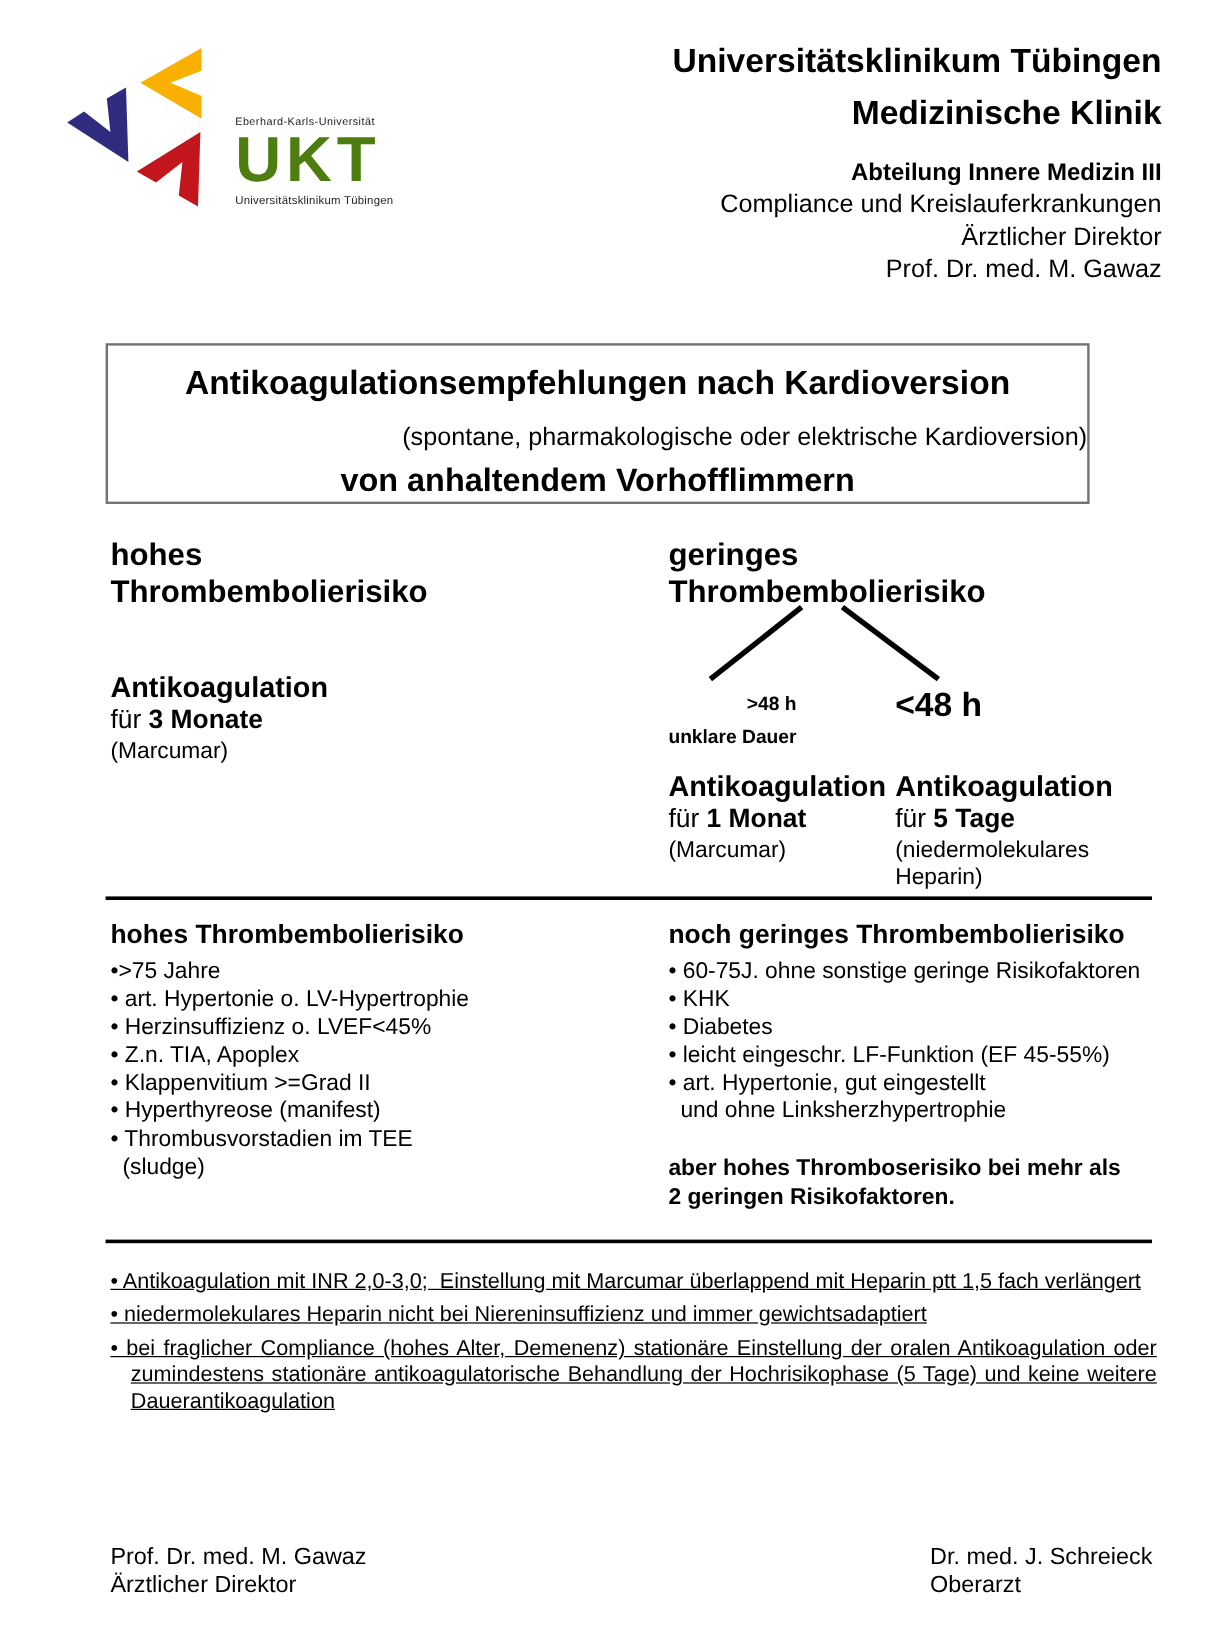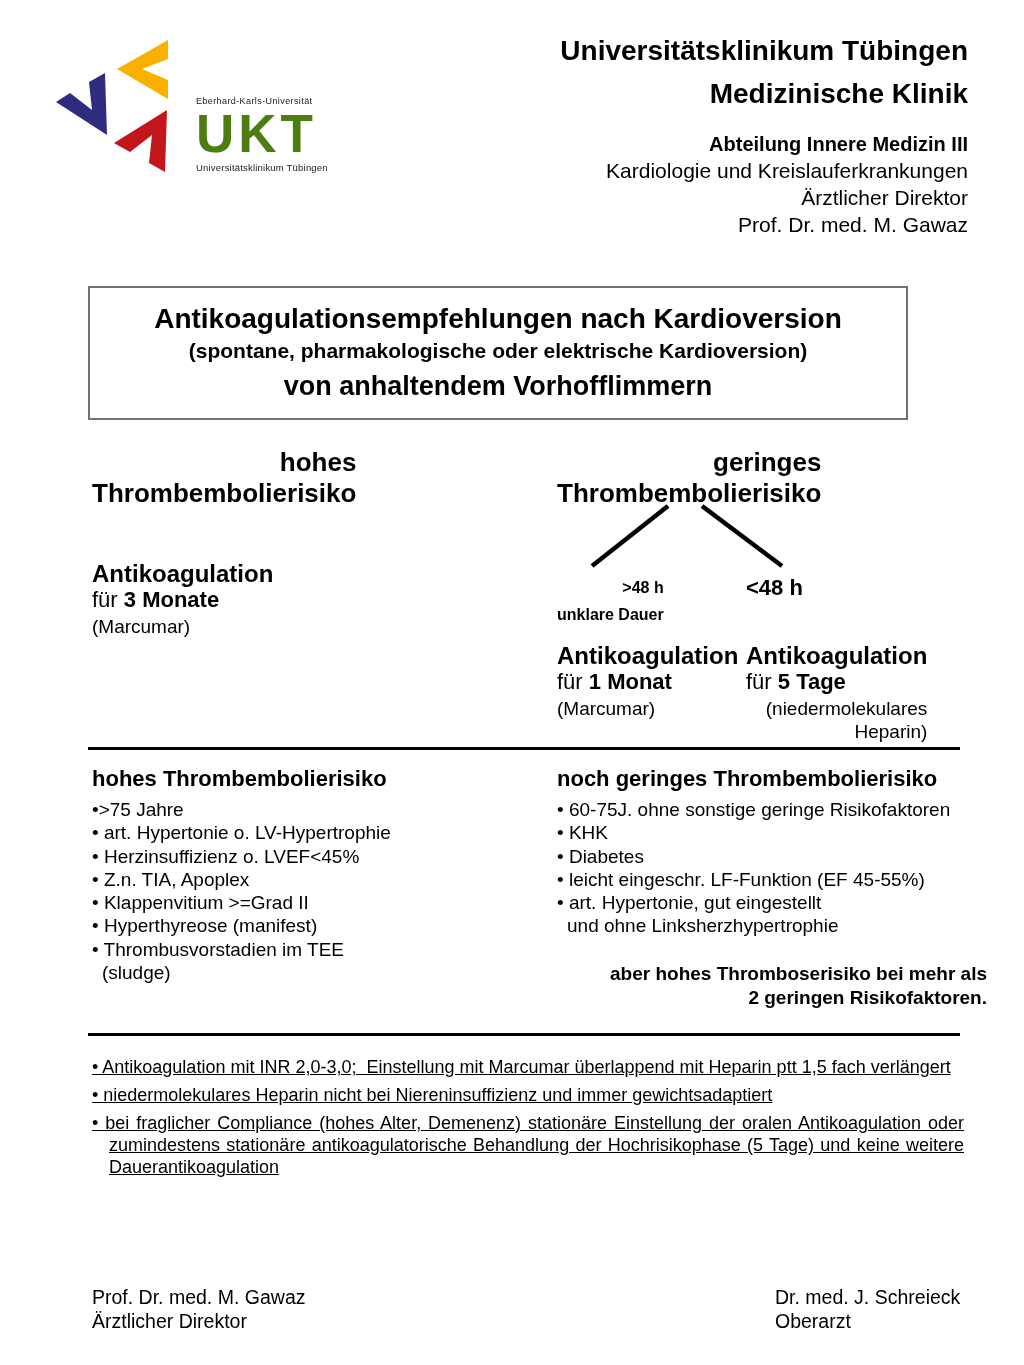--- a/index.html
+++ b/index.html
@@ -3,21 +3,21 @@
 <meta charset="utf-8">
 <style>
   html,body{margin:0;padding:0;}
   body{
     width:1024px;height:1365px;position:relative;background:#ffffff;
     font-family:"Liberation Sans","DejaVu Sans",sans-serif;color:#000;
     overflow:hidden;
   }
   .abs{position:absolute;}
   .nowrap{white-space:nowrap;}
-  .preline{white-space:pre-line;text-align:right;}
+  .preline{white-space:pre-line;}
   .b{font-weight:bold;}
 
   
   .logo-mark{left:55px;top:36px;width:120px;height:138px;}
   .logo-text{left:196px;top:96px;width:140px;}
   .logo-uni{font-size:9px;letter-spacing:.4px;color:#222;}
   .logo-abbr{font-size:53px;font-weight:bold;letter-spacing:4px;line-height:1.0;color:#4d7c0f;margin-top:1px;}
   .logo-clinic{font-size:9.5px;letter-spacing:.2px;color:#222;margin-top:2px;}
 
   
@@ -26,34 +26,34 @@
   .hdr-clinic{margin-top:9px;text-align:right;}
   .hdr-dept{font-size:20px;font-weight:bold;margin-top:20px;line-height:26px;}
   .hdr-sub{font-size:21px;line-height:27px;}
 
   
   .title-box{
     left:88px;top:286px;width:820px;height:134px;box-sizing:border-box;
     border:2px solid #737373;text-align:center;padding-top:15px;
   }
   .tb1{font-size:28px;font-weight:bold;line-height:32px;}
-  .tb2{font-size:21px;font-weight:bold;line-height:24px;margin-top:4px;}
+  .tb2{font-size:21px;font-weight:normal;line-height:24px;margin-top:18px;text-align:right;}
   .tb3{font-size:27px;font-weight:bold;line-height:31px;margin-top:8px;}
 
   
   .col-heading{font-size:26px;font-weight:bold;line-height:31px;}
   .hr-heading{left:92px;top:447px;}
   .lr-heading{left:557px;top:447px;}
   .therapy .t{font-size:24px;font-weight:bold;line-height:27px;}
   .therapy .d{font-size:22px;line-height:26px;}
   .therapy .drug{font-size:19px;line-height:23px;margin-top:2px;}
   .therapy-high{left:92px;top:560px;}
   .branch-svg{left:578px;top:502px;width:212px;height:70px;}
   .bl-label{left:557px;top:574px;font-size:16px;font-weight:bold;line-height:27px;text-align:right;}
-  .br-label{left:746px;top:574px;font-size:22px;font-weight:bold;line-height:27px;}
+  .br-label{left:746px;top:574px;font-size:28px;font-weight:bold;line-height:27px;}
   .therapy-mid-left{left:557px;top:642px;}
   .therapy-mid-right{left:746px;top:642px;}
 
   .rule{height:3px;background:#000;}
   .rule1{left:88px;top:747px;width:872px;}
   .rule2{left:88px;top:1033px;width:872px;}
 
   
   .risk-list{font-size:19px;line-height:23.3px;}
   .risk-left{left:92px;top:766px;width:440px;}
@@ -88,21 +88,21 @@
 <div class="abs logo-text">
   <div class="logo-uni nowrap">Eberhard-Karls-Universität</div>
   <div class="logo-abbr nowrap">UKT</div>
   <div class="logo-clinic nowrap">Universitätsklinikum Tübingen</div>
 </div>
 
 <div class="abs header-right">
   <div class="hdr-org nowrap">Universitätsklinikum Tübingen</div>
   <div class="hdr-clinic nowrap">Medizinische Klinik</div>
   <div class="hdr-dept nowrap">Abteilung Innere Medizin III</div>
-  <div class="hdr-sub nowrap">Kardiologie und Kreislauferkrankungen</div>
+  <div class="hdr-sub nowrap">Compliance und Kreislauferkrankungen</div>
   <div class="hdr-sub nowrap">Ärztlicher Direktor</div>
   <div class="hdr-sub nowrap">Prof. Dr. med. M. Gawaz</div>
 </div>
 
 <div class="abs title-box">
   <div class="tb1 nowrap">Antikoagulationsempfehlungen nach Kardioversion</div>
   <div class="tb2 nowrap">(spontane, pharmakologische oder elektrische Kardioversion)</div>
   <div class="tb3 nowrap">von anhaltendem Vorhofflimmern</div>
 </div>
 

